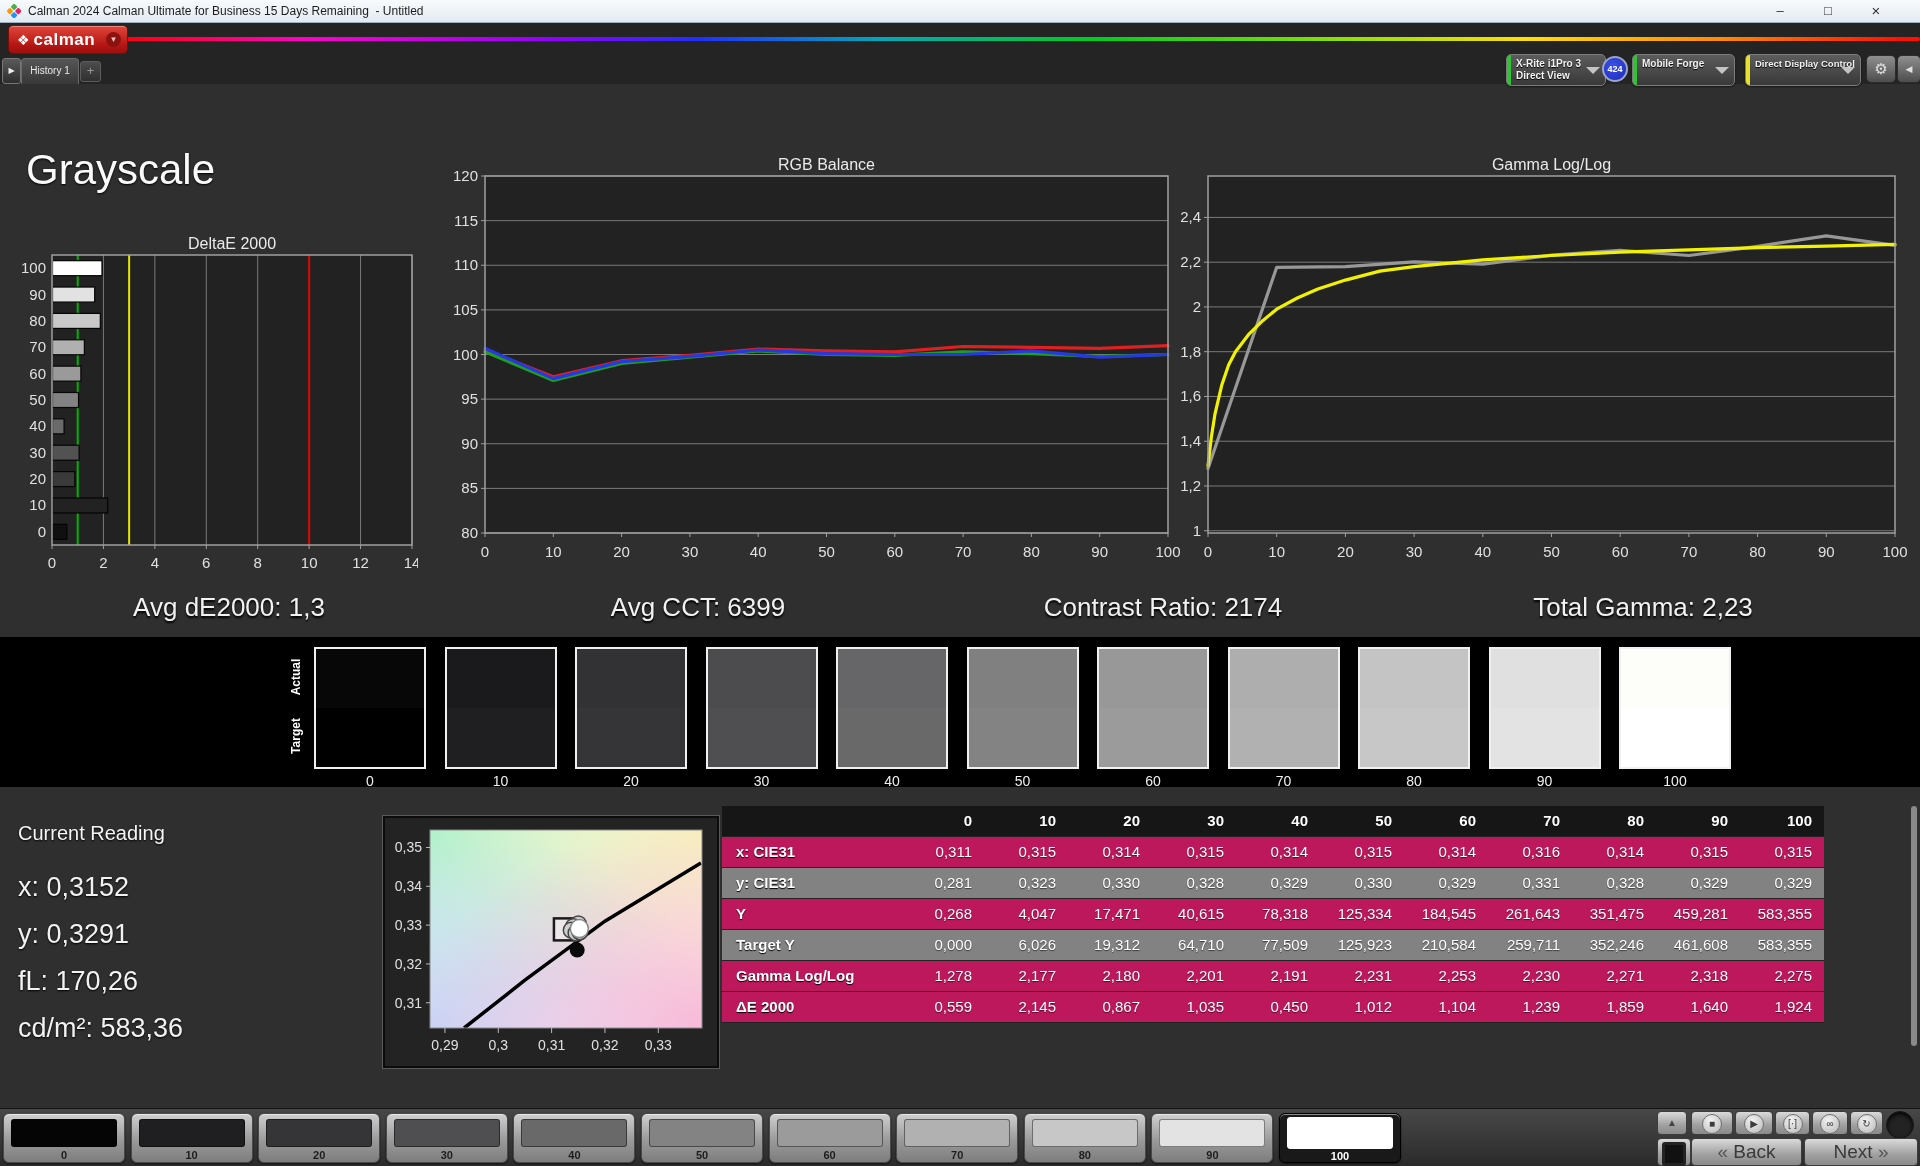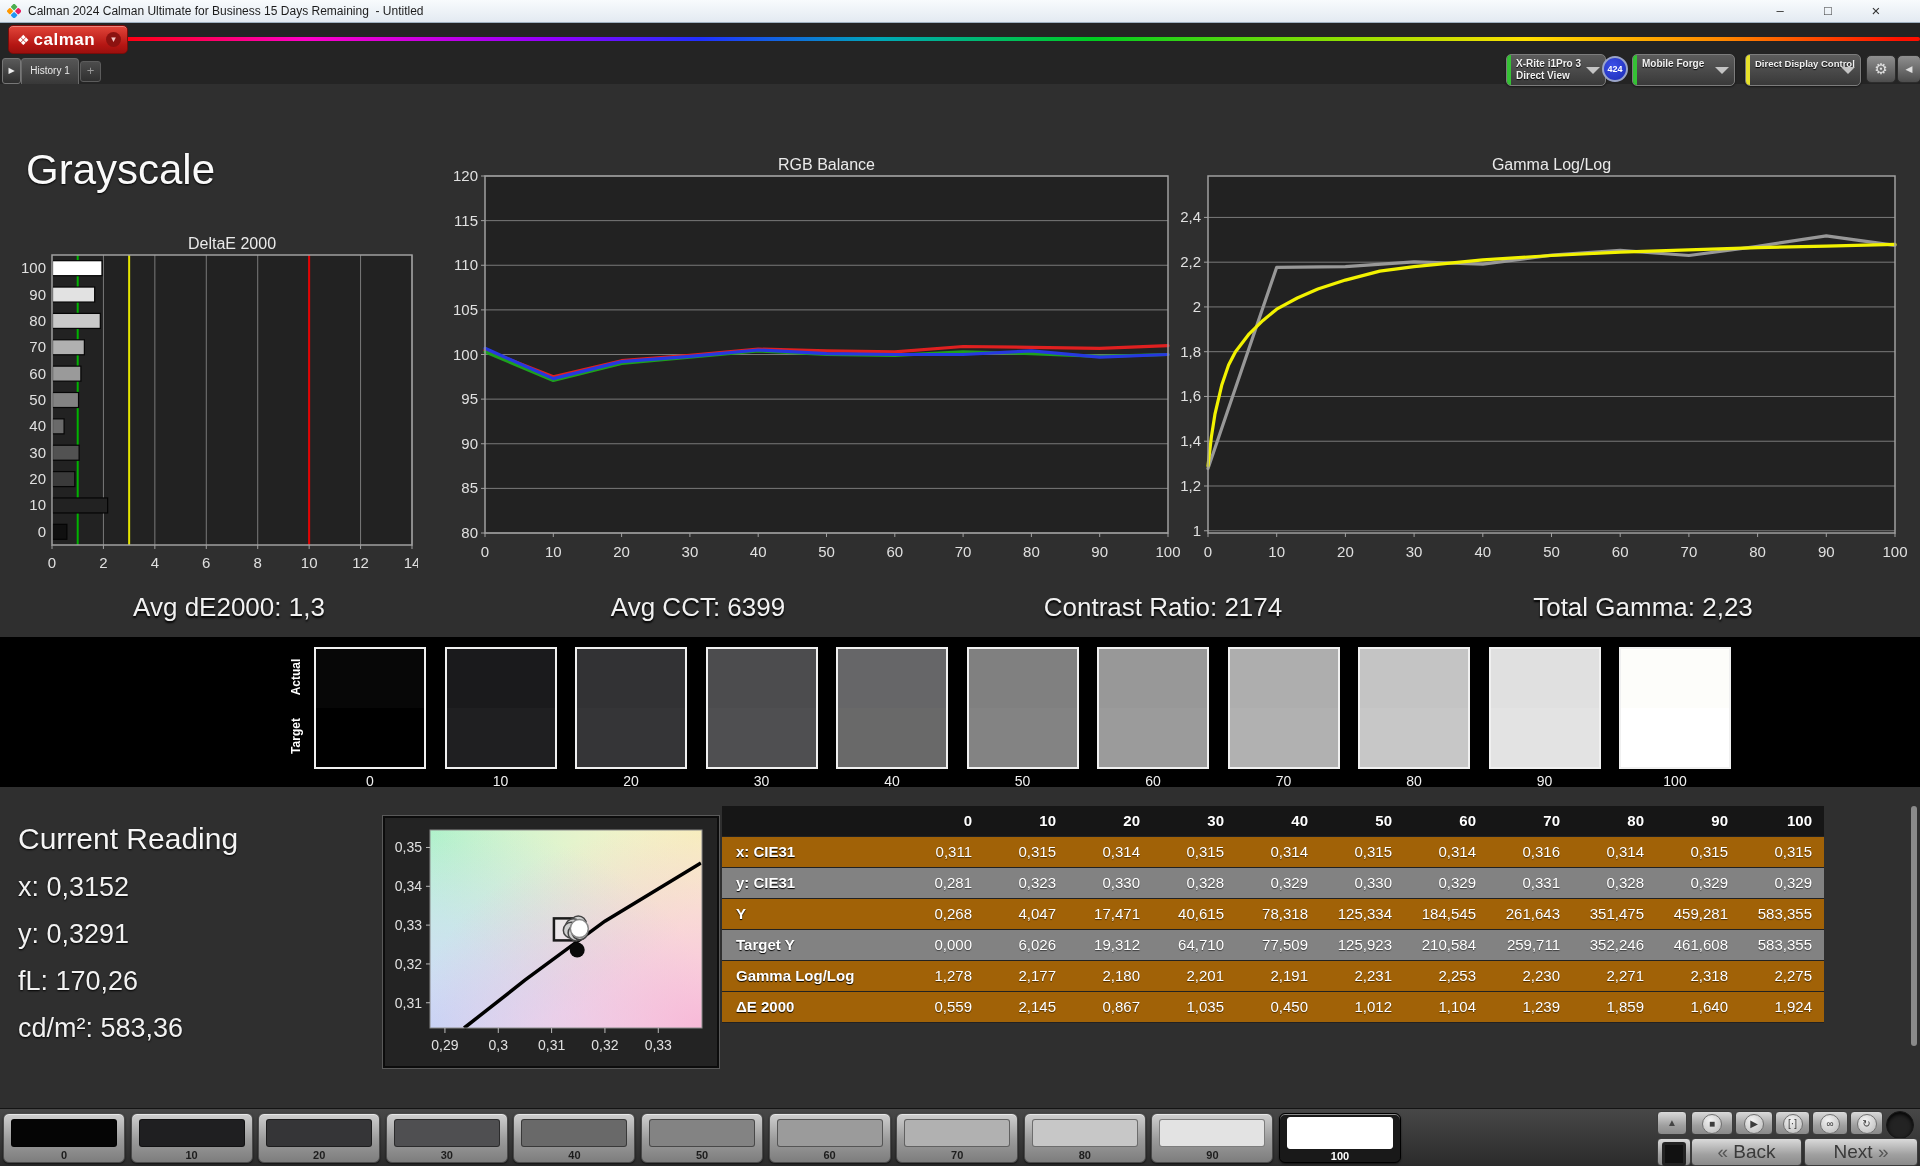--- a/index.html
+++ b/index.html
@@ -47,30 +47,30 @@
   .stat{position:absolute;top:592px;width:320px;text-align:center;font-size:26px;color:#f2f2f2;text-shadow:0 2px 2px #000;}
   .chart{position:absolute;}
   
   .swatch-strip{position:absolute;left:0;top:637px;width:1920px;height:150px;background:#000;}
   .rot-label{position:absolute;width:60px;height:14px;font-size:12px;font-weight:bold;color:#fff;
     text-align:center;transform:rotate(-90deg);}
   .sw-col{position:absolute;top:10px;width:112px;}
   .sw-box{height:118px;border:2px solid #f0f0f0;}
   .sw-label{text-align:center;color:#f0f0f0;font-size:14px;margin-top:4px;}
   
-  .cr-title{position:absolute;left:18px;top:822px;font-size:30px;color:#f5f5f5;text-shadow:0 1px 2px #000;}
+  .cr-title{position:absolute;left:18px;top:822px;font-size:20px;color:#f5f5f5;text-shadow:0 1px 2px #000;}
   .cr-item{position:absolute;left:18px;font-size:27px;color:#f2f2f2;text-shadow:0 1px 2px #000;}
   
   .cie-panel{position:absolute;left:383px;top:816px;width:336px;height:252px;background:#232323;
     border:2px solid #0c0c0c;outline:1px solid #5a5a5a;box-sizing:border-box;}
   
   .results-table{position:absolute;left:722px;top:806px;width:1102px;font-size:15px;color:#fff;}
   .trow{display:flex;height:30px;line-height:30px;border-bottom:1px solid #222;}
   .thead{background:#161616;font-weight:bold;}
-  .shade-dark{background:#a16207;}
+  .shade-dark{background:#be185d;}
   .shade-light{background:#828282;align-items:flex-end;}
   .tlabel{width:178px;padding-left:14px;font-weight:bold;box-sizing:border-box;text-shadow:0 1px 1px #000;}
   .tcell{width:84px;text-align:right;padding-right:12px;box-sizing:border-box;text-shadow:0 1px 1px rgba(0,0,0,.55);}
   .scrollbar{position:absolute;left:1911px;top:806px;width:6px;height:240px;background:#9a9a9a;border-radius:3px;opacity:.85;cursor:pointer;}
   
   .bottom-bar{position:absolute;left:0;top:1108px;width:1920px;height:58px;
     background:linear-gradient(#474747,#2a2a2a);border-top:1px solid #141414;}
   .patch-btn{position:absolute;top:4px;width:122px;height:50px;border-radius:6px;border:1px solid #4a4a4a;
     background:linear-gradient(#cfcfcf,#9a9a9a 55%,#7d7d7d);box-shadow:inset 0 1px 0 rgba(255,255,255,.5),0 1px 2px rgba(0,0,0,.6);
     box-sizing:border-box;cursor:pointer;}

